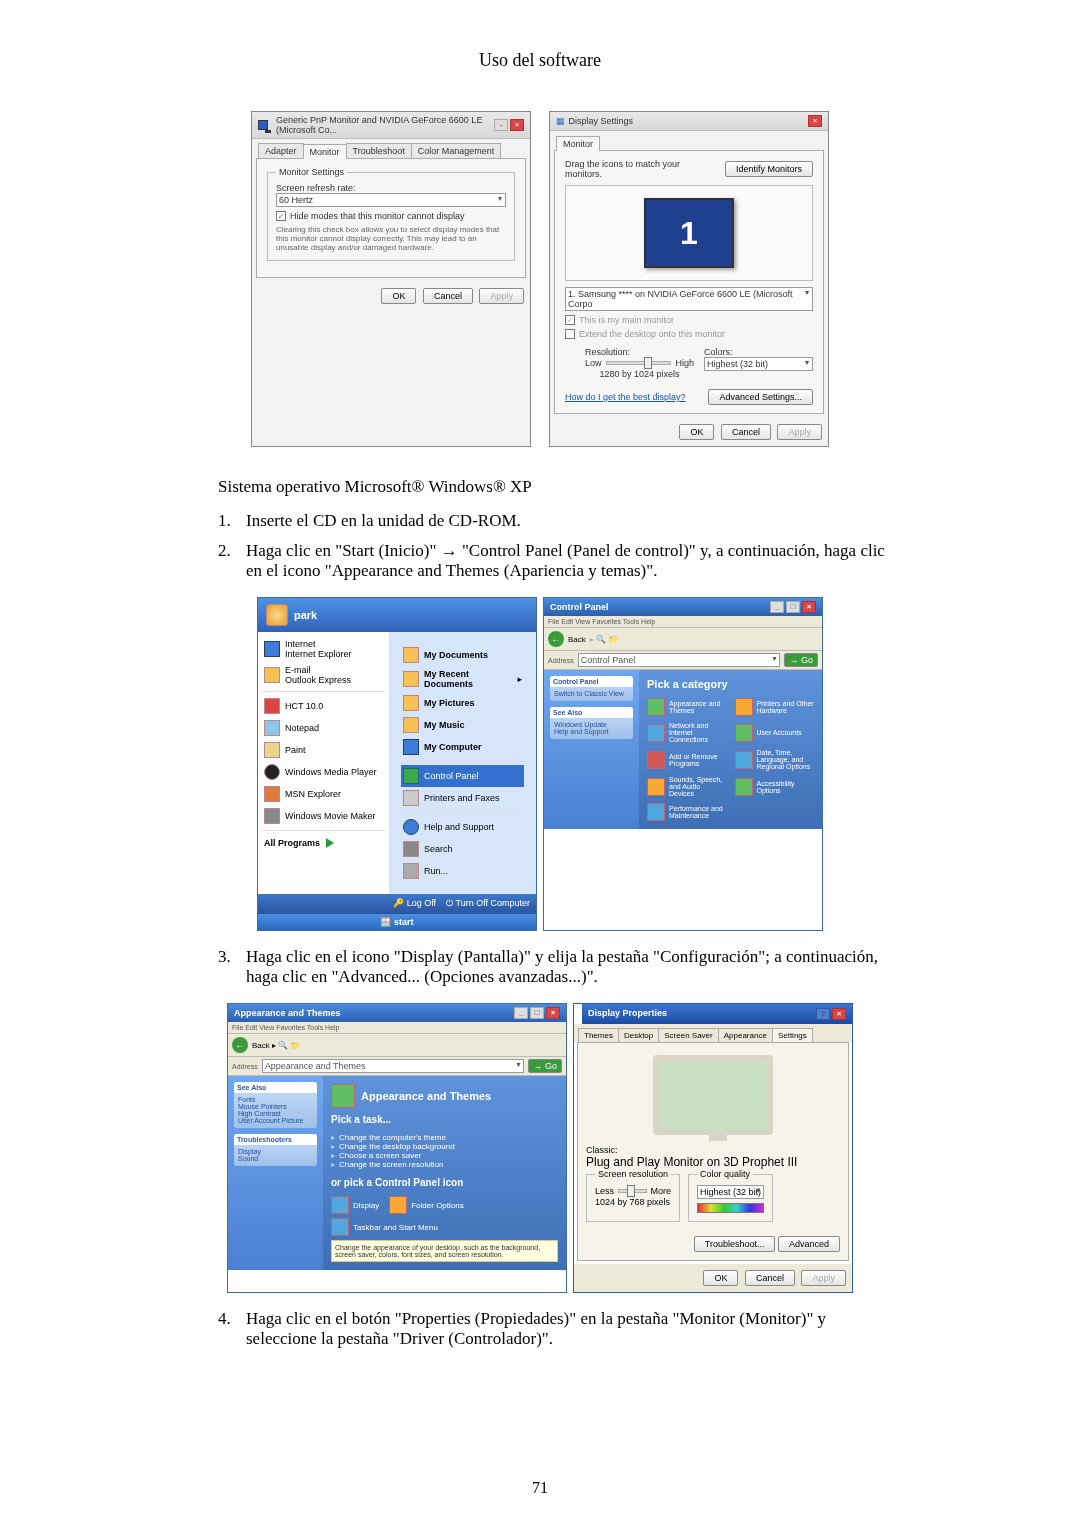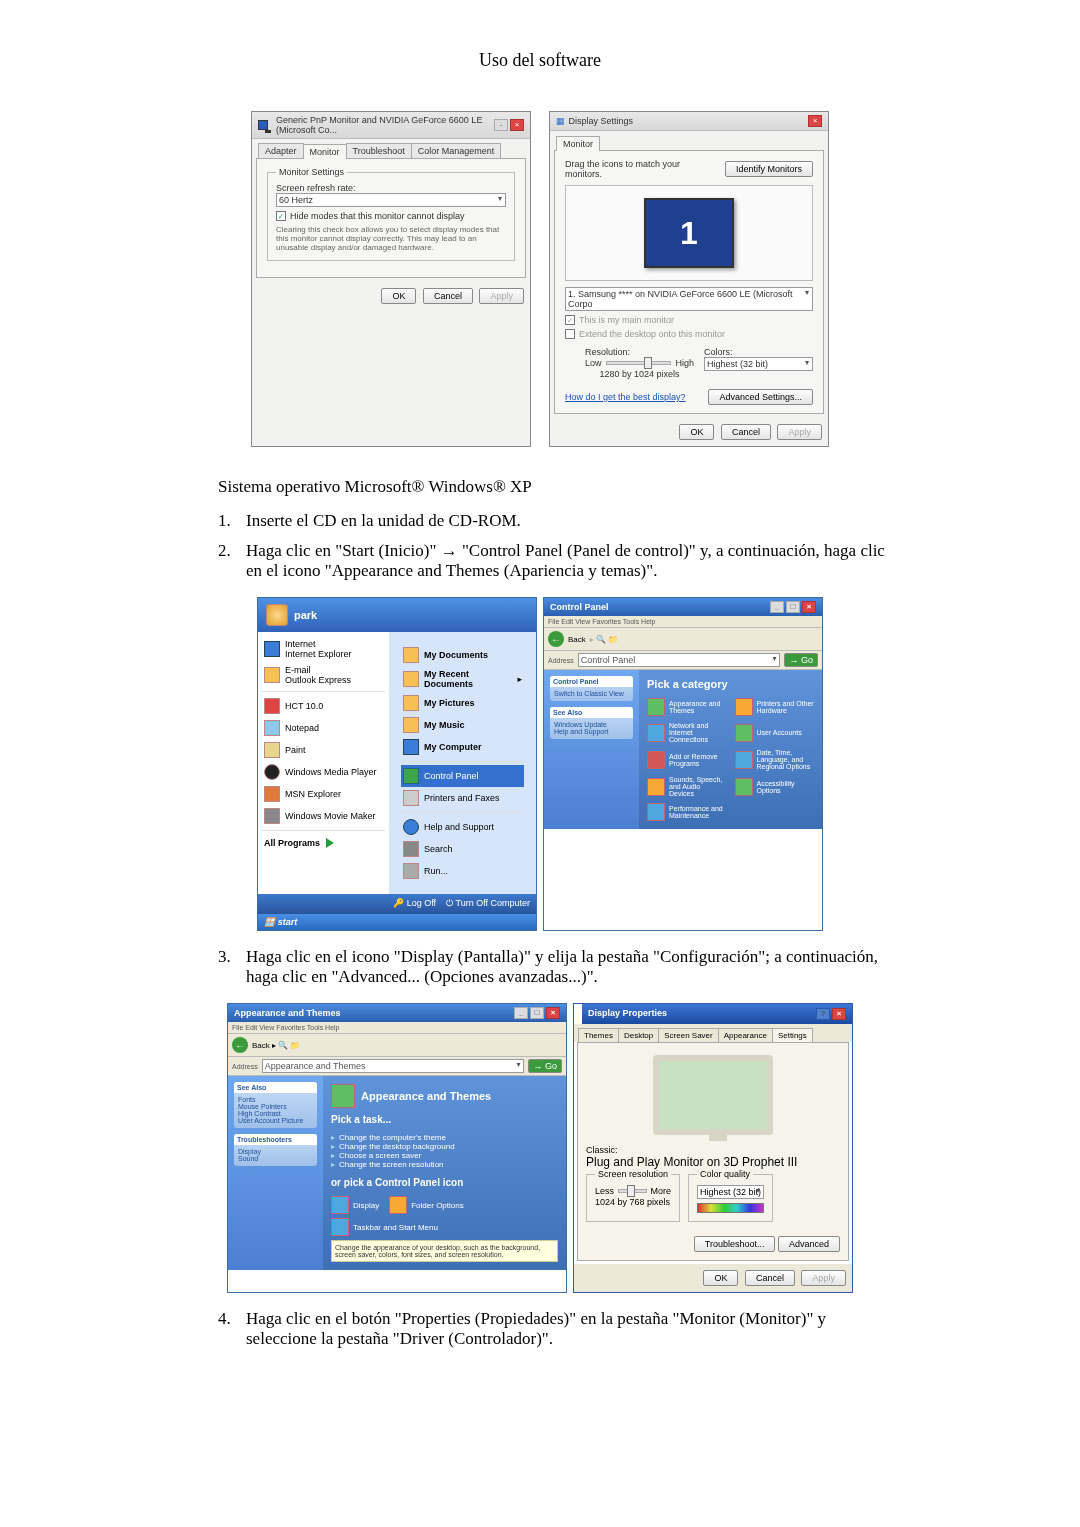--- a/index.html
+++ b/index.html
@@ -151,21 +151,21 @@
   .xp-ico.green { background:#3ca64a; border-color:#267; }
   .xp-sep { border-top:1px solid #ddd; margin:3px 0; }
   .xp-allprog { font-weight:bold; padding:4px 2px; display:flex; align-items:center; gap:6px;}
   .xp-arrow-green { width:0;height:0;border-left:8px solid #2a9a3c;border-top:5px solid transparent;border-bottom:5px solid transparent;}
   .xp-footer {
     background: linear-gradient(#3e78cc,#2a569f); padding:4px 6px; display:flex;
     justify-content:flex-end; gap:10px; color:#fff; font-size:9px;
   }
   .xp-taskbar {
     background: linear-gradient(#4a8fe3,#276bc0); color:#fff; padding:3px 6px;
-    font-weight:bold; font-style:italic; border-top:1px solid #2358a0;
+    font-weight:bold; border-top:1px solid #2358a0;text-align:center;
   }
 
   .cp-window {
     width: 280px; border:1px solid #3a6ea5; font-family:Tahoma,sans-serif; font-size:8px;
   }
   .cp-title {
     background: linear-gradient(#4b8de0,#2b5eae); color:#fff; padding:3px 6px;
     display:flex; align-items:center; font-size:9px; font-weight:bold;
   }
   .cp-title .win-icons { margin-left:auto; display:flex; gap:2px; }
@@ -637,13 +637,14 @@
         <button class="btn" style="color:#aaa">Apply</button>
       </div>
     </div>
   </div>
 
   <div class="ol-item">
       <div class="ol-num">4.</div>
       <div class="ol-text">Haga clic en el botón "Properties (Propiedades)" en la pestaña "Monitor (Monitor)" y seleccione la pestaña "Driver (Controlador)".</div>
     </div>
 
+  <div class="page-num">71</div>
 </div>
 
 </body></html>

